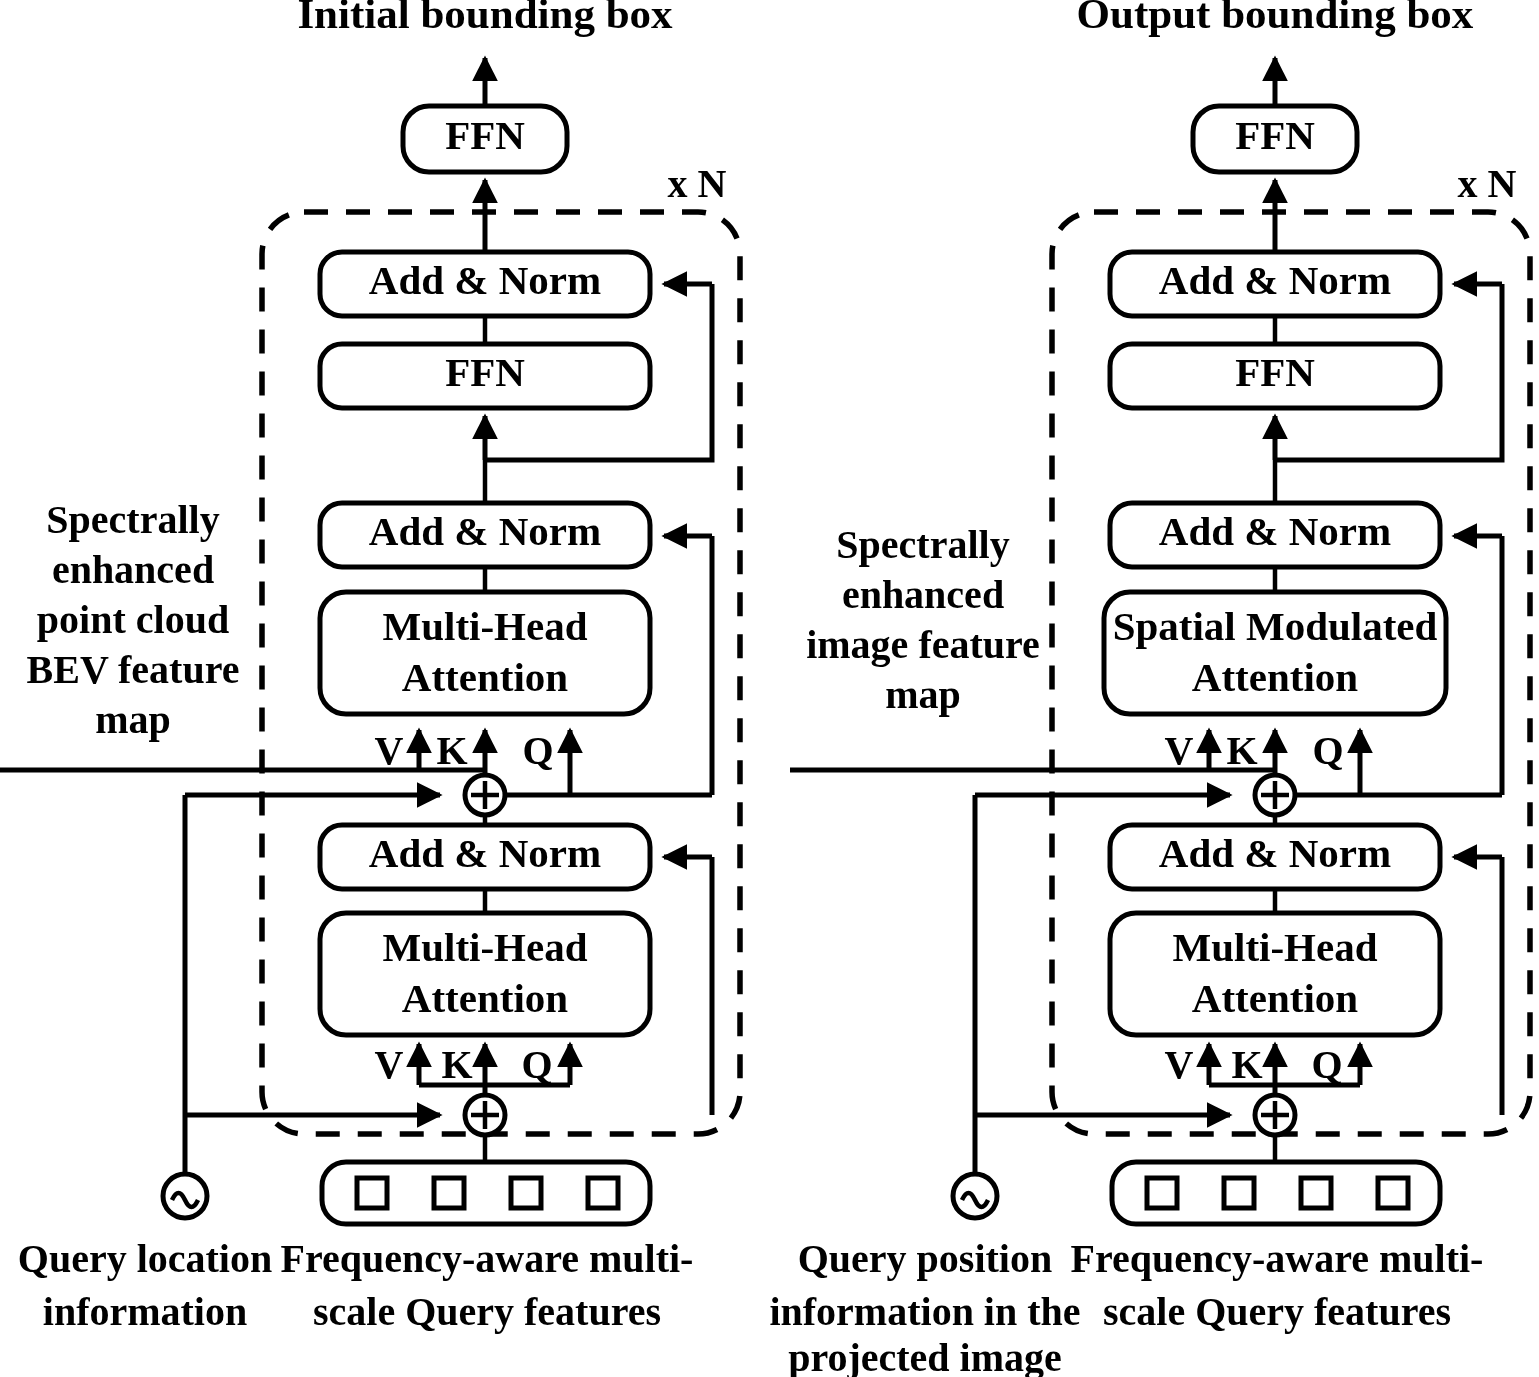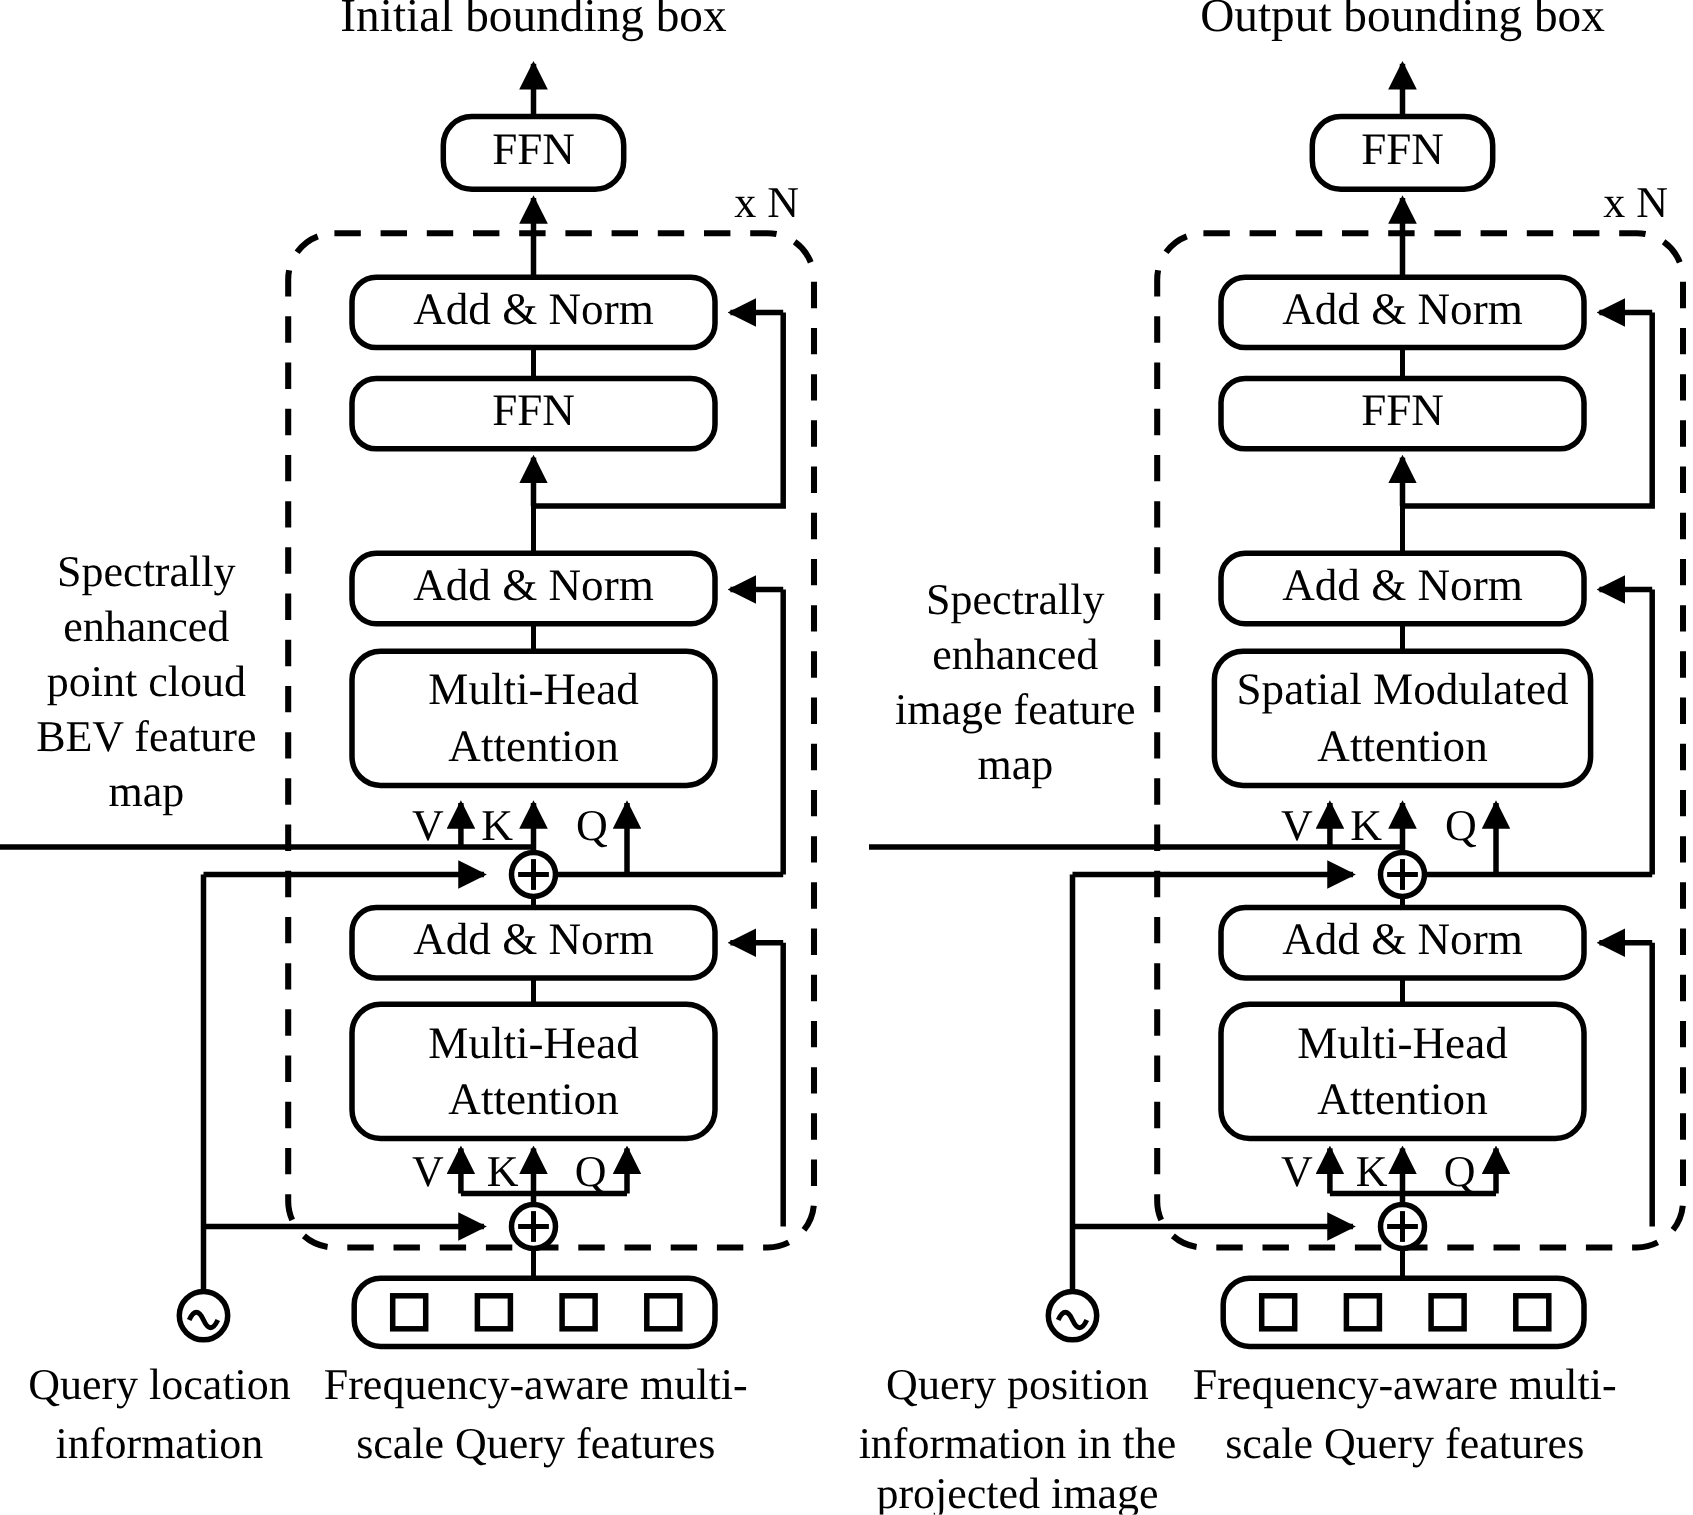--- a/index.html
+++ b/index.html
@@ -1,18 +1,18 @@
 <!DOCTYPE html>
 <html><head>
 <meta charset="utf-8">
 <style>
   html,body{margin:0;padding:0;background:#ffffff;}
   body{width:1539px;height:1377px;overflow:hidden;
        font-family:"Liberation Serif","DejaVu Serif",serif;color:#000;}
-  #stage{position:relative;width:1539px;height:1211px;background:#fff;}
+  #stage{position:relative;width:1539px;height:1211px;background:#fff;font-weight:bold;}
   svg.diagram{position:absolute;left:0;top:0;width:1539px;height:1377px;}
   .bx{fill:#fff;stroke:#000;stroke-width:5;}
   .line{stroke:#000;stroke-width:5;fill:none;}
   .thin{stroke:#000;stroke-width:4.5;fill:none;}
   .dash{stroke:#000;stroke-width:5.5;fill:none;stroke-dasharray:24 18;}
   .sq{fill:#fff;stroke:#000;stroke-width:5;}
   .circ{fill:#fff;stroke:#000;stroke-width:5;}
   text{font-family:"Liberation Serif","DejaVu Serif",serif;fill:#000;}
   .t-box{font-size:41px;text-anchor:middle;dominant-baseline:middle;}
   .t-title{font-size:43px;text-anchor:middle;}

